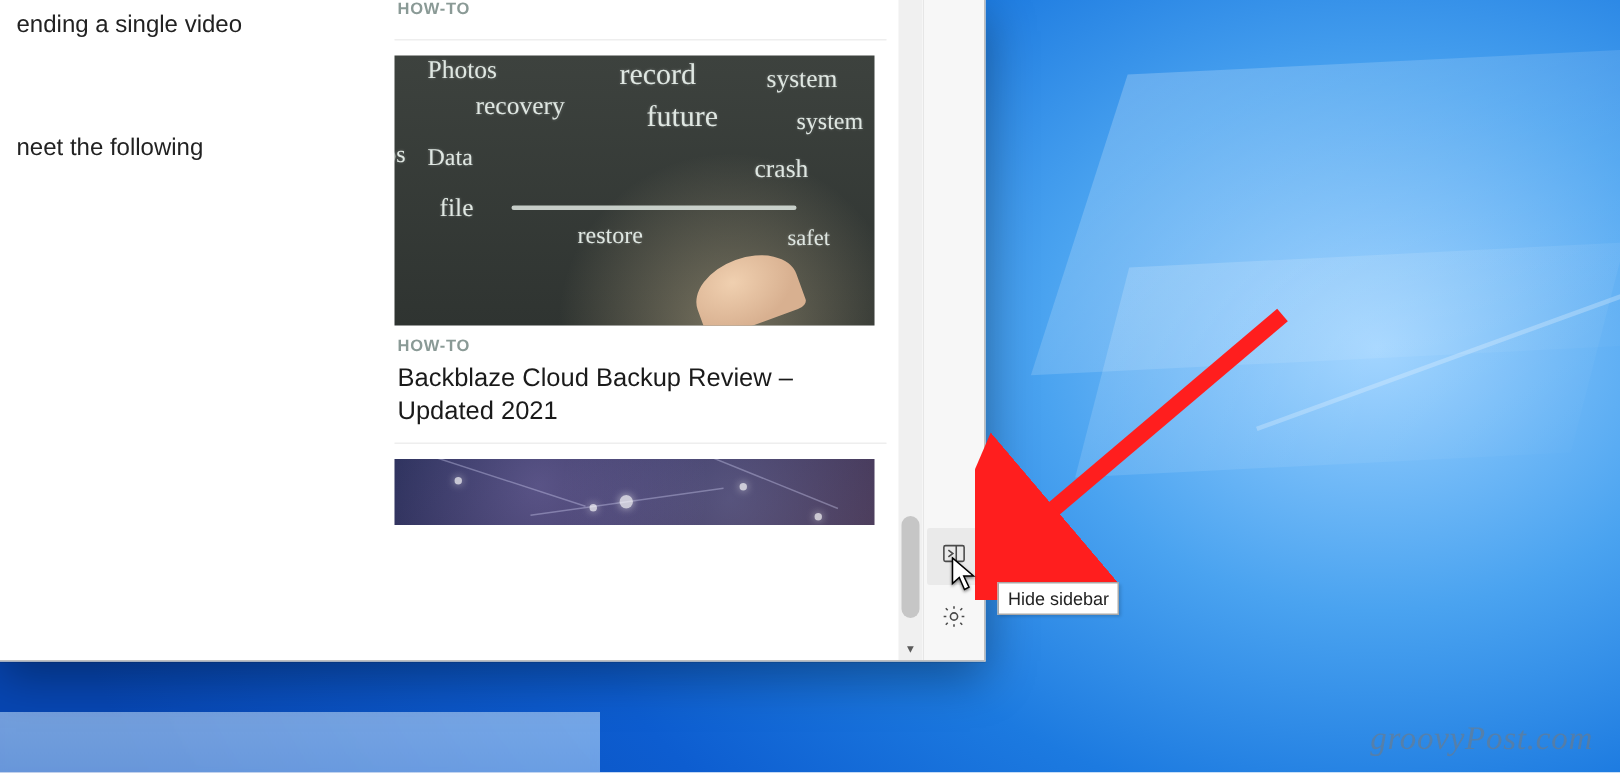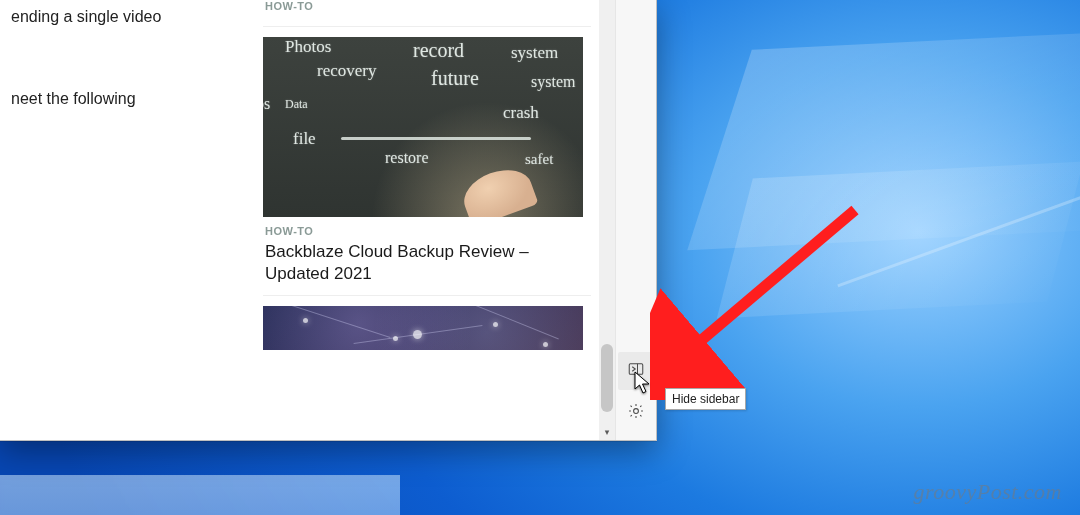--- a/index.html
+++ b/index.html
@@ -128,21 +128,21 @@
 
       <div class="card">
         <div class="thumb backup">
           <span class="chalk" style="left:22px; top:0px; font-size:17px;">Photos</span>
           <span class="chalk" style="left:54px; top:24px; font-size:17px;">recovery</span>
           <span class="chalk" style="left:150px; top:2px; font-size:20px;">record</span>
           <span class="chalk" style="left:248px; top:6px; font-size:17px;">system</span>
           <span class="chalk" style="left:168px; top:30px; font-size:20px;">future</span>
           <span class="chalk" style="left:268px; top:36px; font-size:16px;">system</span>
           <span class="chalk" style="left:-14px; top:58px; font-size:16px;">eos</span>
-          <span class="chalk" style="left:22px; top:60px; font-size:12px;">Data</span>
+          <span class="chalk" style="left:22px; top:60px; font-size:16px;">Data</span>
           <span class="chalk" style="left:240px; top:66px; font-size:17px;">crash</span>
           <span class="chalk" style="left:30px; top:92px; font-size:17px;">file</span>
           <span class="chalk" style="left:122px; top:112px; font-size:16px;">restore</span>
           <span class="chalk" style="left:262px; top:114px; font-size:15px;">safet</span>
           <div class="chalk underline"></div>
           <div class="hand"></div>
         </div>
         <div class="cat">HOW-TO</div>
         <div class="title">Backblaze Cloud Backup Review – Updated 2021</div>
       </div>

